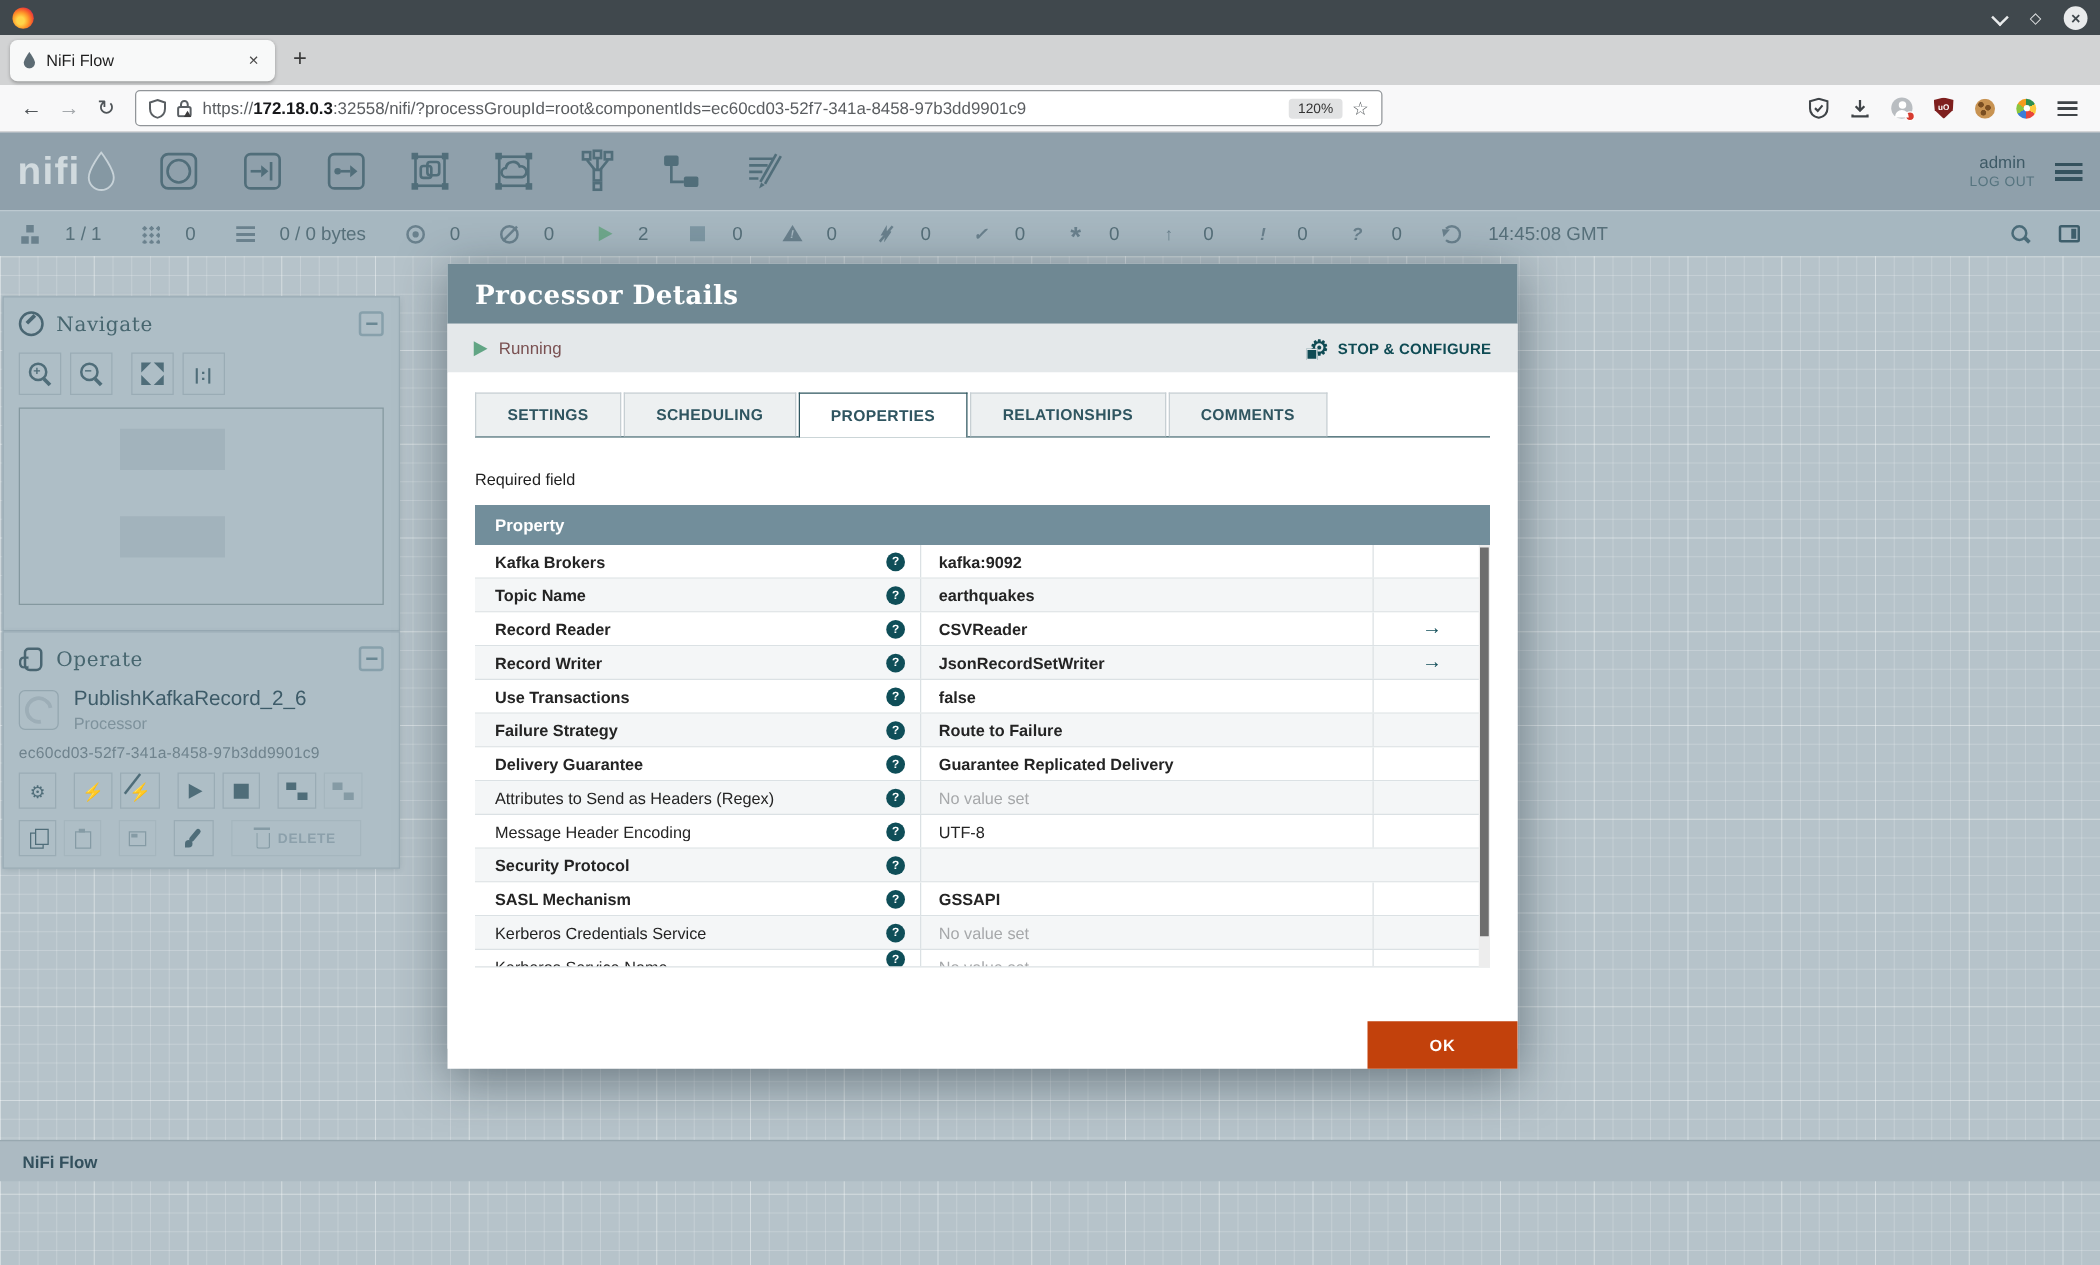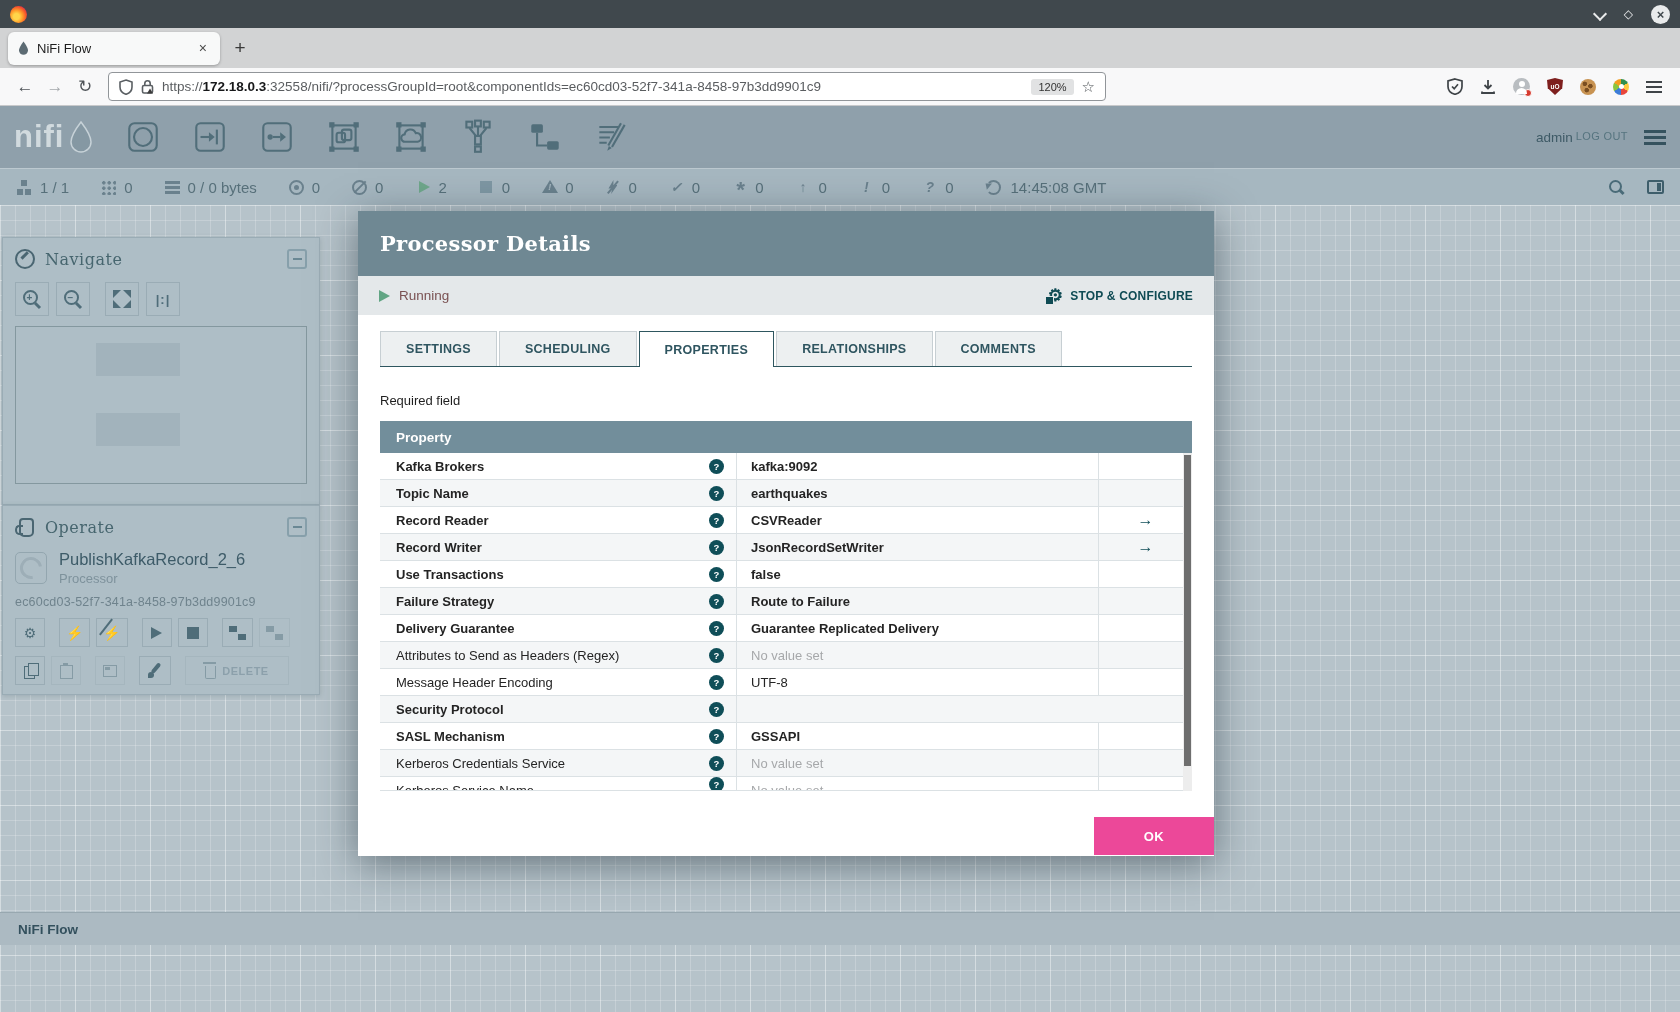--- a/index.html
+++ b/index.html
@@ -44,27 +44,27 @@
   .pinwheel{width:16px;height:16px;border-radius:50%;background:conic-gradient(#2F8F4E 0 60deg,#FCCA3F 60deg 120deg,#E8463C 120deg 180deg,#3D7DD8 180deg 240deg,#8BC53F 240deg 300deg,#F39C1F 300deg 360deg);position:relative}
   .pinwheel::after{content:"";position:absolute;left:5.5px;top:5.5px;width:5px;height:5px;border-radius:50%;background:#fff}
   .bars{width:16px;height:12px;background:repeating-linear-gradient(to bottom,#3F4448 0 2px,transparent 2px 5px)}
 
   
   .nifi-toolbar{height:62px;background:#8FA0AB;display:flex;align-items:center;padding:0 14px}
   .logo{display:flex;align-items:center;gap:3px;margin-right:30px}
   .logo-text{font-weight:bold;font-size:31px;color:#DDE5E8;letter-spacing:1px;opacity:.85}
   .tool-icons{display:flex;gap:29px;align-items:center}
   .tic{width:38px;height:38px;stroke:#4C6A76;fill:none;stroke-width:2;opacity:.92}
-  .nifi-user{margin-left:auto;display:flex;flex-direction:row;align-items:flex-start;gap:3px;margin-right:16px}
+  .nifi-user{margin-left:auto;display:flex;flex-direction:column;align-items:center;gap:3px;margin-right:16px}
   .u-name{font-size:13.5px;color:#3E5A66}
   .u-logout{font-size:11px;color:#56747F;letter-spacing:.4px}
   .nifi-menu{width:22px;height:15px;background:repeating-linear-gradient(to bottom,#35525E 0 3px,transparent 3px 6px)}
 
   .statusbar{height:37px;background:#A6B7C0;display:flex;align-items:center;padding:0 16px;color:#57707A;font-size:15px;border-top:1px solid rgba(255,255,255,.25)}
-  .sitem{display:flex;align-items:center;gap:7px;margin-right:31px}
+  .sitem{display:flex;align-items:center;gap:19px;margin-right:31px}
   .sval{color:#57707A}
   .sic{position:relative;display:inline-flex;align-items:center;justify-content:center;width:17px;height:17px;color:#6A818D;font-size:14px;line-height:1}
   .sic-cubes::before{content:"";position:absolute;top:1px;left:5px;width:6px;height:6px;background:currentColor}
   .sic-cubes::after{content:"";position:absolute;bottom:1px;left:1px;width:6px;height:6px;background:currentColor;box-shadow:8px 0 0 currentColor}
   .sic-dots{align-self:center}
   .sic-dots::before{content:"";width:15px;height:15px;background-image:radial-gradient(currentColor 1.6px,transparent 1.8px);background-size:5.5px 5.5px}
   .sic-list::before{content:"";width:15px;height:13px;background:repeating-linear-gradient(to bottom,currentColor 0 2.5px,transparent 2.5px 5.2px)}
   .sic-bullseye::before{content:"";width:11px;height:11px;border:2px solid currentColor;border-radius:50%}
   .sic-bullseye::after{content:"";position:absolute;width:5px;height:5px;border-radius:50%;background:currentColor}
   .sic-slash-circle::before{content:"";width:11px;height:11px;border:2px solid currentColor;border-radius:50%}
@@ -149,21 +149,21 @@
   .ic-trash::before{content:"";position:absolute;left:-3px;top:-4px;width:13px;height:2px;background:currentColor}
   .ic-flow{position:relative;width:17px;height:14px}
   .ic-flow::before{content:"";position:absolute;left:0;top:0;width:8px;height:6px;background:currentColor}
   .ic-flow::after{content:"";position:absolute;right:0;bottom:0;width:8px;height:6px;background:currentColor}
   .del-label{font-size:11px;font-weight:bold;letter-spacing:.5px;color:#5E7987}
 
   .breadcrumb{position:absolute;left:0;right:0;top:707px;height:33px;background:#ACBAC2;border-top:1px solid #98A8B0;display:flex;align-items:center;padding:0 18px;font-size:13.5px;font-weight:bold;color:#33505D}
 
   
   .modal{position:absolute;left:358px;top:211px;width:856px;height:644px;background:#fff;box-shadow:0 8px 38px rgba(20,35,45,.5);z-index:10}
-  .m-head{height:65px;background:#6F8893;display:flex;align-items:center;padding:0 22px}
+  .m-head{height:48px;background:#6F8893;display:flex;align-items:center;padding:0 22px}
   .m-title{font-family:"DejaVu Serif",serif;font-weight:bold;font-size:21px;color:#fff;letter-spacing:.3px}
   .m-status{height:39px;background:#E4E8EA;display:flex;align-items:center;padding:0 21px}
   .run-tri{width:0;height:0;border-left:11px solid #61A584;border-top:6.5px solid transparent;border-bottom:6.5px solid transparent}
   .run-label{margin-left:9px;font-size:13.5px;color:#7A5152}
   .stopcfg{margin-left:auto;display:flex;align-items:center;gap:7px;color:#0F4B54;font-weight:bold;font-size:12px;letter-spacing:.2px}
   .gearwrap{position:relative;font-size:17px;line-height:1;color:#0F4B54}
   .gearwrap::before{content:"";position:absolute;left:-3px;bottom:-1px;width:7px;height:7px;background:#0F4B54;border:1.5px solid #E4E8EA}
   .m-body{position:relative;height:541px;padding:16px 22px 0;background:#fff}
   .tabs{display:flex;gap:2px;border-bottom:1px solid #2E565F}
   .tabb{height:35px;min-width:104px;padding:0 25px;display:flex;align-items:center;justify-content:center;background:#EDF0F1;border:1px solid #C7CFD3;border-bottom:none;color:#2F5560;font-weight:bold;font-size:12.5px;letter-spacing:.3px}
@@ -183,21 +183,21 @@
   .cell2{width:362px;border-left:1px solid #DBE1E4;height:100%;display:flex;align-items:center;padding-left:14px}
   .cell3{flex:1;border-left:1px solid #DBE1E4;height:100%;display:flex;align-items:center;justify-content:center}
   .unset{color:#A6A8AA;font-weight:normal}
   .goto-arrow{visibility:hidden;color:#114E58;font-weight:bold;font-size:16px}
   .goto-arrow.show{visibility:visible}
   .prow.partial{height:14px;overflow:hidden;align-items:flex-start}
   .prow.partial .cell1,.prow.partial .cell2,.prow.partial .cell3{align-items:flex-start}
   .prow.partial span{line-height:27px}
   .vscroll{position:absolute;top:32px;right:0;bottom:0;width:9px;background:#EDEDED}
   .vthumb{position:absolute;left:1px;top:2px;width:7px;height:92%;background:#6E6E6E}
-  .okbtn{position:absolute;right:0;bottom:0;width:120px;height:38px;background:#ec4899;color:#fff;font-weight:bold;font-size:13px;display:flex;align-items:center;justify-content:center;letter-spacing:.6px;cursor:pointer}
+  .okbtn{position:absolute;right:0;bottom:0;width:120px;height:38px;background:#c2410c;color:#fff;font-weight:bold;font-size:13px;display:flex;align-items:center;justify-content:center;letter-spacing:.6px;cursor:pointer}
 </style>
 </head>
 <body>
 
 <div class="screen">
 
   <div class="titlebar">
     <span class="fx-logo"></span>
     <span class="win-controls">
       <span class="wc chev"></span>

